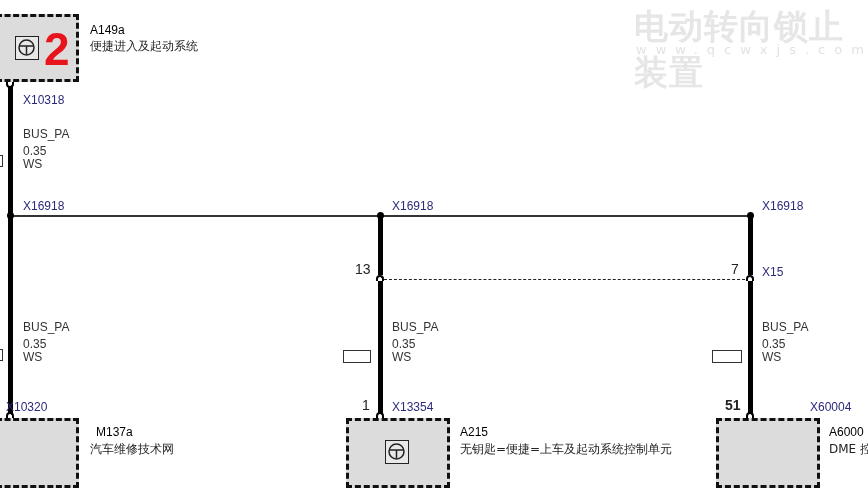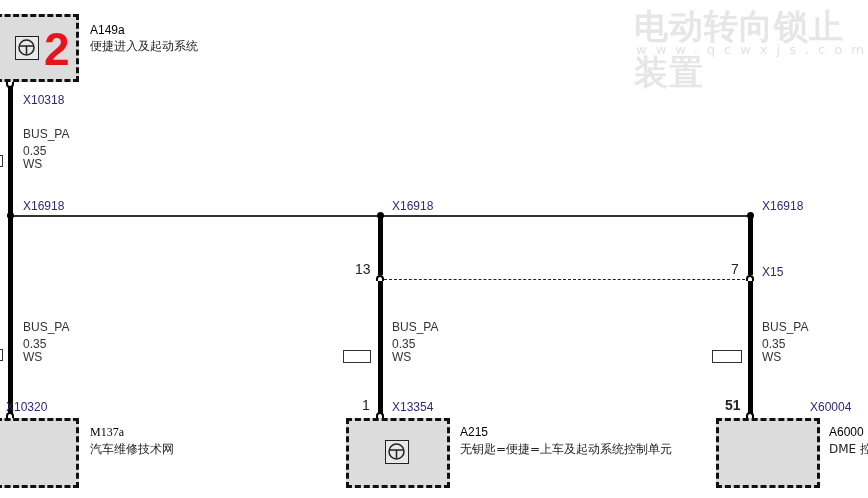--- a/index.html
+++ b/index.html
@@ -58,21 +58,21 @@
 <div class="abs conn" style="left:762px; top:199px;">X16918</div>
 
 <div class="abs wire-text" style="left:23px; top:320px;">BUS_PA</div>
 <div class="abs wire-text" style="left:23px; top:337px;">0.35</div>
 <div class="abs wire-text" style="left:23px; top:350px;">WS</div>
 <div class="smallrect" style="left:-6px; top:349px; width:9px; height:12px;"></div>
 <div class="abs conn" style="left:6px; top:400px;">X10320</div>
 <div class="hook" style="left:6px; top:412px;"></div>
 
 <div class="box" style="left:-4px; top:418px; width:83px; height:70px;"></div>
-<div class="abs comp-id" style="left:90px; top:425px;font-family:Liberation Serif, serif;">M137a</div>
+<div class="abs comp-id" style="left:96px; top:425px;">M137a</div>
 <div class="abs comp-desc" style="left:90px; top:441px;">汽车维修技术网</div>
 
 <div class="wire" style="left:378px; top:215px; width:5px; height:60px;"></div>
 <div class="hook" style="left:376px; top:275px;"></div>
 <div class="wire" style="left:378px; top:281px; width:5px; height:133px;"></div>
 <div class="abs pin" style="left:355px; top:263px;">13</div>
 
 <div class="dashed-h" style="left:384px; top:279px; width:366px;"></div>
 
 <div class="abs wire-text" style="left:392px; top:320px;">BUS_PA</div>

